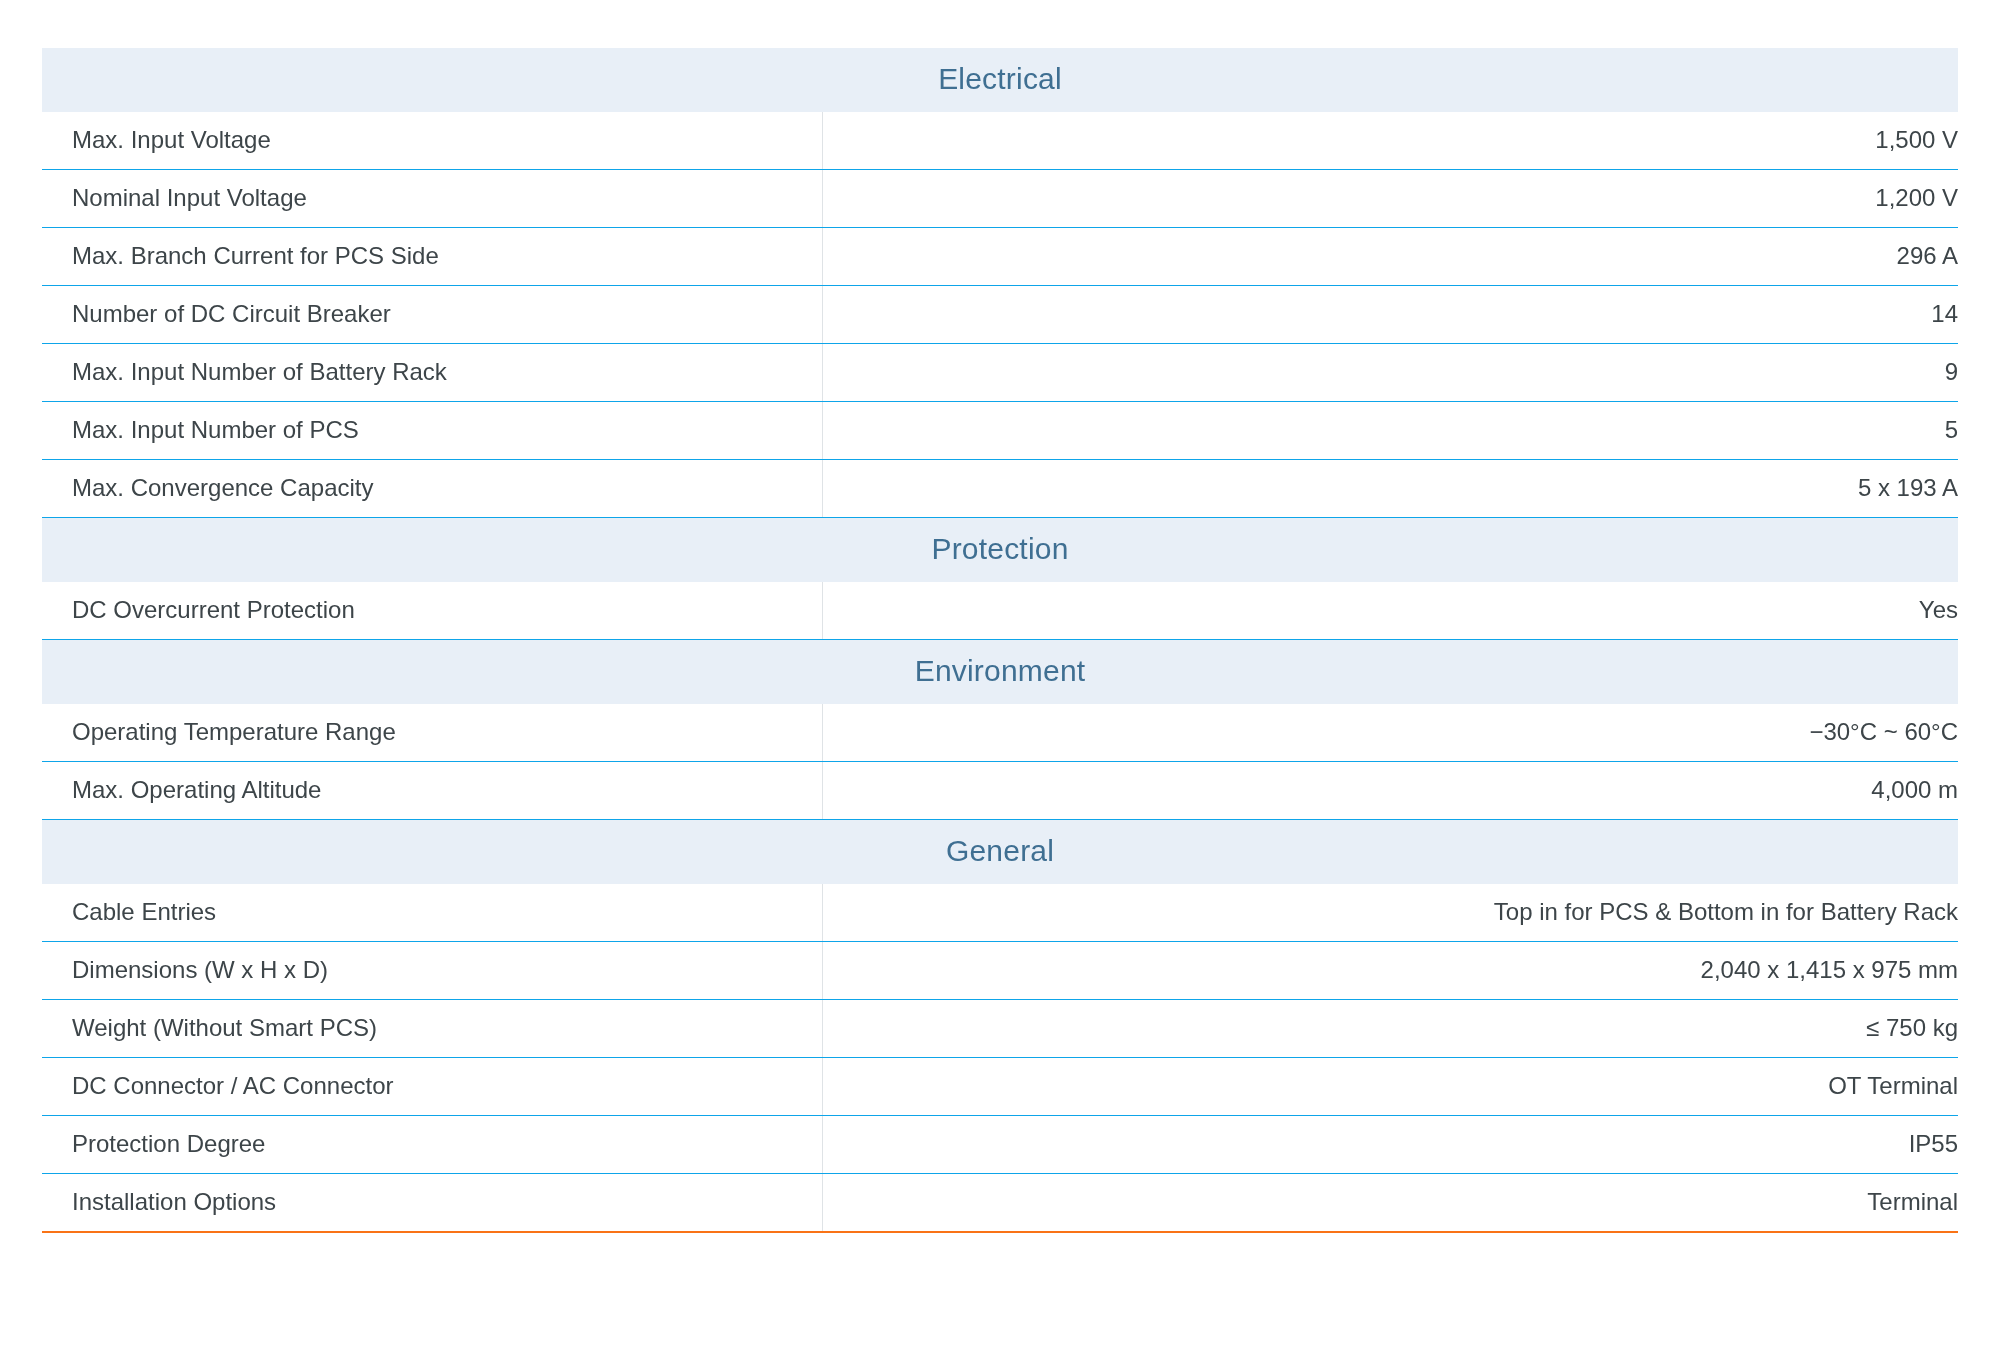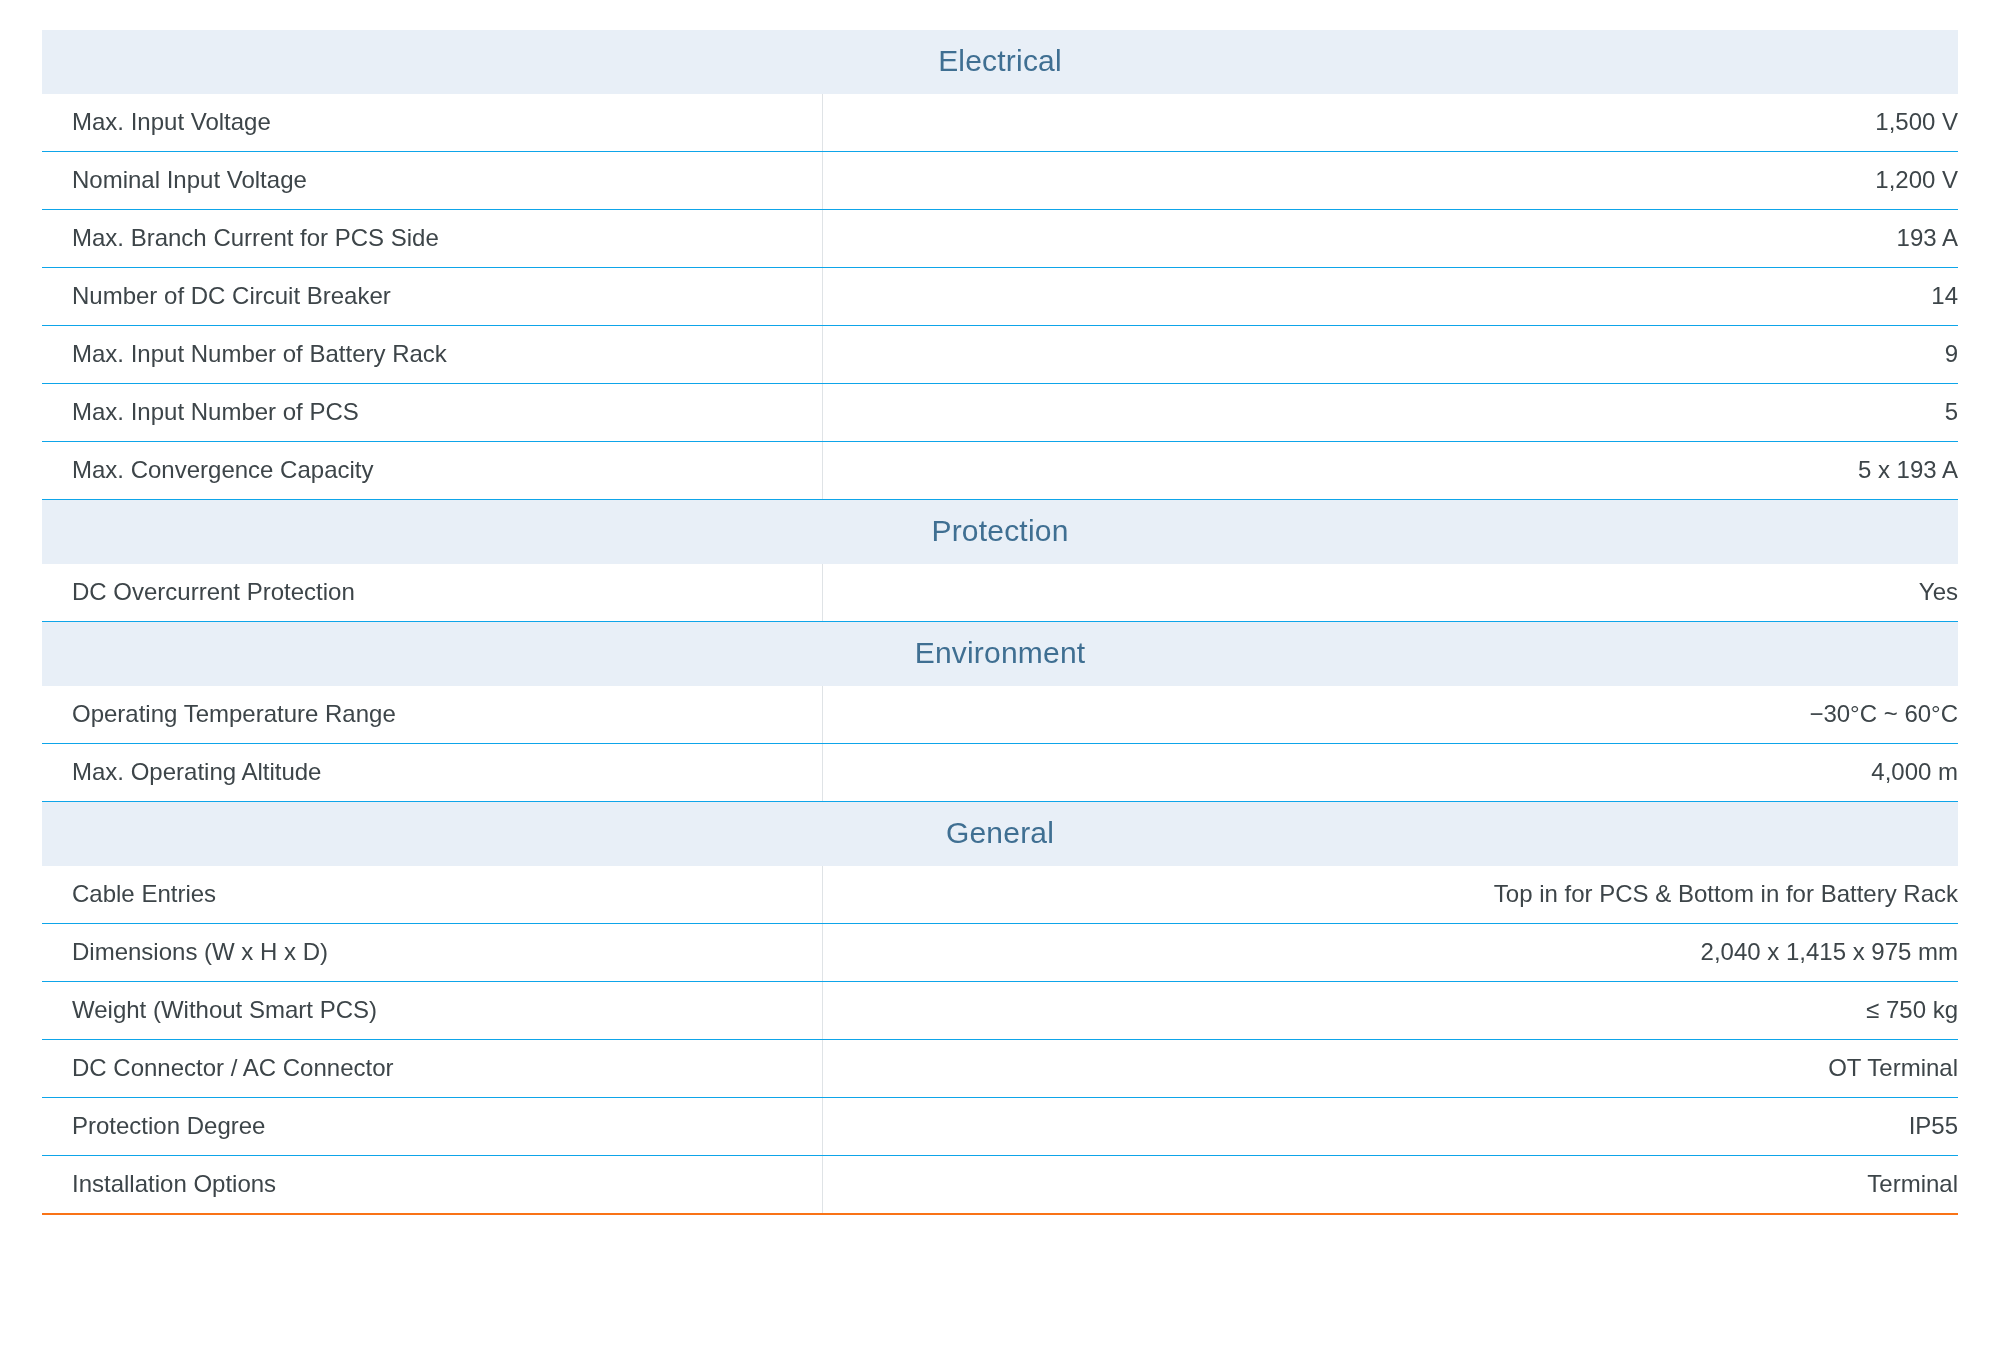--- a/index.html
+++ b/index.html
@@ -11,21 +11,21 @@
     width: 2000px;
     height: 1353px;
     font-family: "Liberation Sans", sans-serif;
     color: #3d4549;
     -webkit-font-smoothing: antialiased;
   }
   .sheet {
     box-sizing: border-box;
     width: 2000px;
     height: 1353px;
-    padding: 30px 42px 0 42px;
+    padding: 48px 42px 0 42px;
   }
   table.spec {
     width: 1916px;
     border-collapse: collapse;
     table-layout: fixed;
   }
   table.spec col.c1 { width: 780px; }
   table.spec col.c2 { width: 1136px; }
 
   tr.section-row td {
@@ -74,21 +74,21 @@
       <tr class="spec-row">
         <td class="label">Max. Input Voltage</td>
         <td class="value">1,500 V</td>
       </tr>
       <tr class="spec-row">
         <td class="label">Nominal Input Voltage</td>
         <td class="value">1,200 V</td>
       </tr>
       <tr class="spec-row">
         <td class="label">Max. Branch Current for PCS Side</td>
-        <td class="value">193 A</td>
+        <td class="value">296 A</td>
       </tr>
       <tr class="spec-row">
         <td class="label">Number of DC Circuit Breaker</td>
         <td class="value">14</td>
       </tr>
       <tr class="spec-row">
         <td class="label">Max. Input Number of Battery Rack</td>
         <td class="value">9</td>
       </tr>
       <tr class="spec-row">

